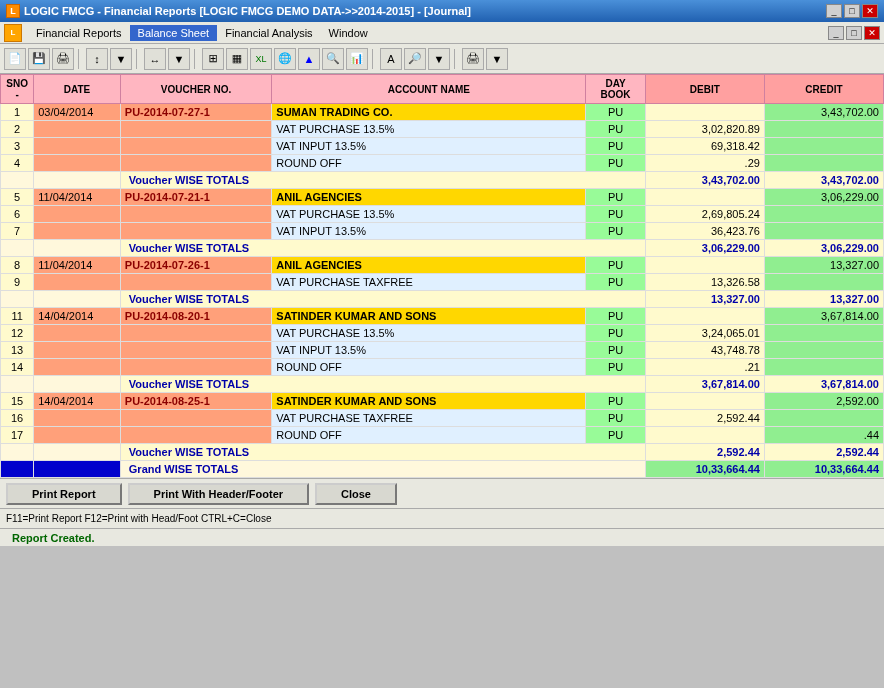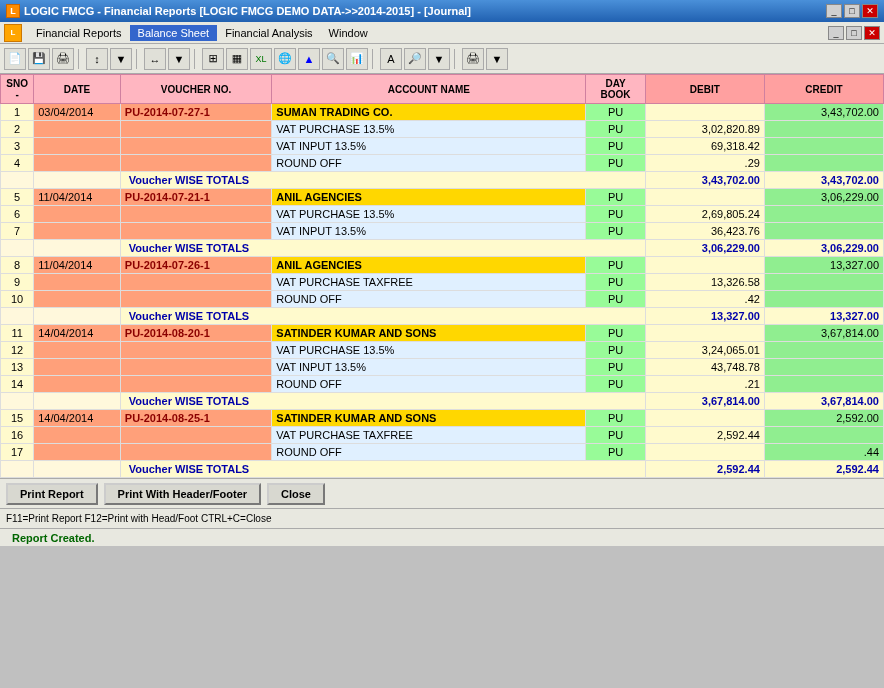--- a/index.html
+++ b/index.html
@@ -121,21 +121,21 @@
     .footer-buttons {
       background: #e8e8e0;
       border-top: 1px solid #aaa;
       display: flex;
       align-items: center;
       padding: 3px 6px;
       gap: 6px;
       height: 30px;
     }
     .footer-btn {
-      padding: 3px 12px;
+      padding: 3px 24px;
       background: #d8d8d0;
       border: 2px outset #ccc;
       cursor: pointer;
       font-size: 11px;
       font-weight: bold;
     }
 
     
     .status-bar {
       background: #e8e8e0;
@@ -311,29 +311,20 @@
     </tr>
         <tr class="data-row">
       <td class="cell-sno">9</td>
       <td class="cell-date"></td>
       <td class="cell-voucher" style=""></td>
       <td class="cell-account">VAT PURCHASE TAXFREE</td>
       <td class="cell-daybook">PU</td>
       <td class="cell-debit">13,326.58</td>
       <td class="cell-credit"></td>
     </tr>
-        <tr class="data-row">
-      <td class="cell-sno">10</td>
-      <td class="cell-date"></td>
-      <td class="cell-voucher" style=""></td>
-      <td class="cell-account">ROUND OFF</td>
-      <td class="cell-daybook">PU</td>
-      <td class="cell-debit">.42</td>
-      <td class="cell-credit"></td>
-    </tr>
         <tr class="totals-row">
       <td class="cell-empty"></td>
       <td class="cell-empty"></td>
       <td class="label" colspan="3" style="padding-left:8px;">Voucher WISE TOTALS</td>
       <td class="amount-cell">13,327.00</td>
       <td class="amount-cell">13,327.00</td>
     </tr>
         <tr class="data-row">
       <td class="cell-sno">11</td>
       <td class="cell-date">14/04/2014</td>
@@ -404,20 +395,27 @@
       <td class="cell-debit"></td>
       <td class="cell-credit">.44</td>
     </tr>
         <tr class="totals-row">
       <td class="cell-empty"></td>
       <td class="cell-empty"></td>
       <td class="label" colspan="3" style="padding-left:8px;">Voucher WISE TOTALS</td>
       <td class="amount-cell">2,592.44</td>
       <td class="amount-cell">2,592.44</td>
     </tr>
+        <tr class="grand-totals-row">
+      <td class="blue-cell"></td>
+      <td class="blue-cell"></td>
+      <td colspan="3" style="padding-left:8px;background:#fff8dc;font-weight:bold;">Grand WISE TOTALS</td>
+      <td class="amount-cell" style="background:#90ee90;color:#0000aa;font-weight:bold;">10,33,664.44</td>
+      <td class="amount-cell" style="background:#90ee90;color:#0000aa;font-weight:bold;">10,33,664.44</td>
+    </tr>
       </tbody>
   </table>
 </div>
 
 <div class="footer-buttons">
   <button class="footer-btn">Print Report</button>
   <button class="footer-btn">Print With Header/Footer</button>
   <button class="footer-btn">Close</button>
 </div>
 

